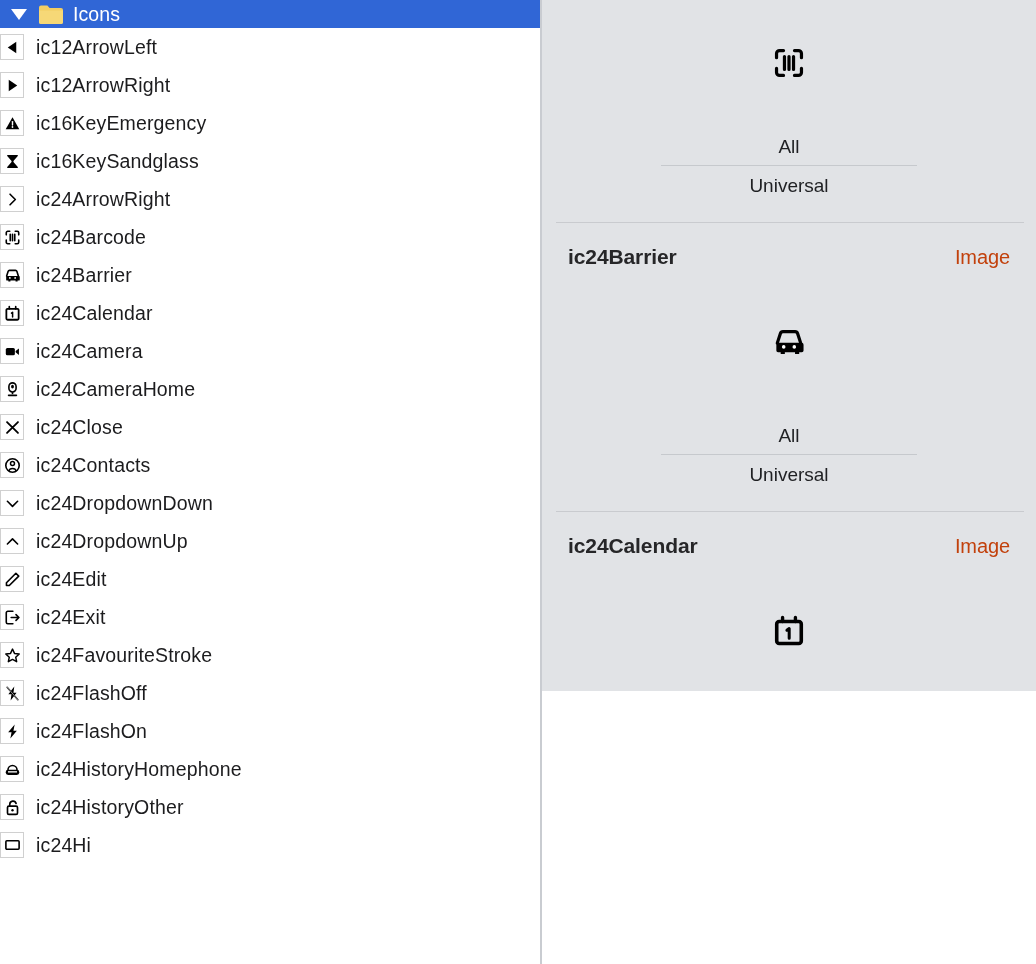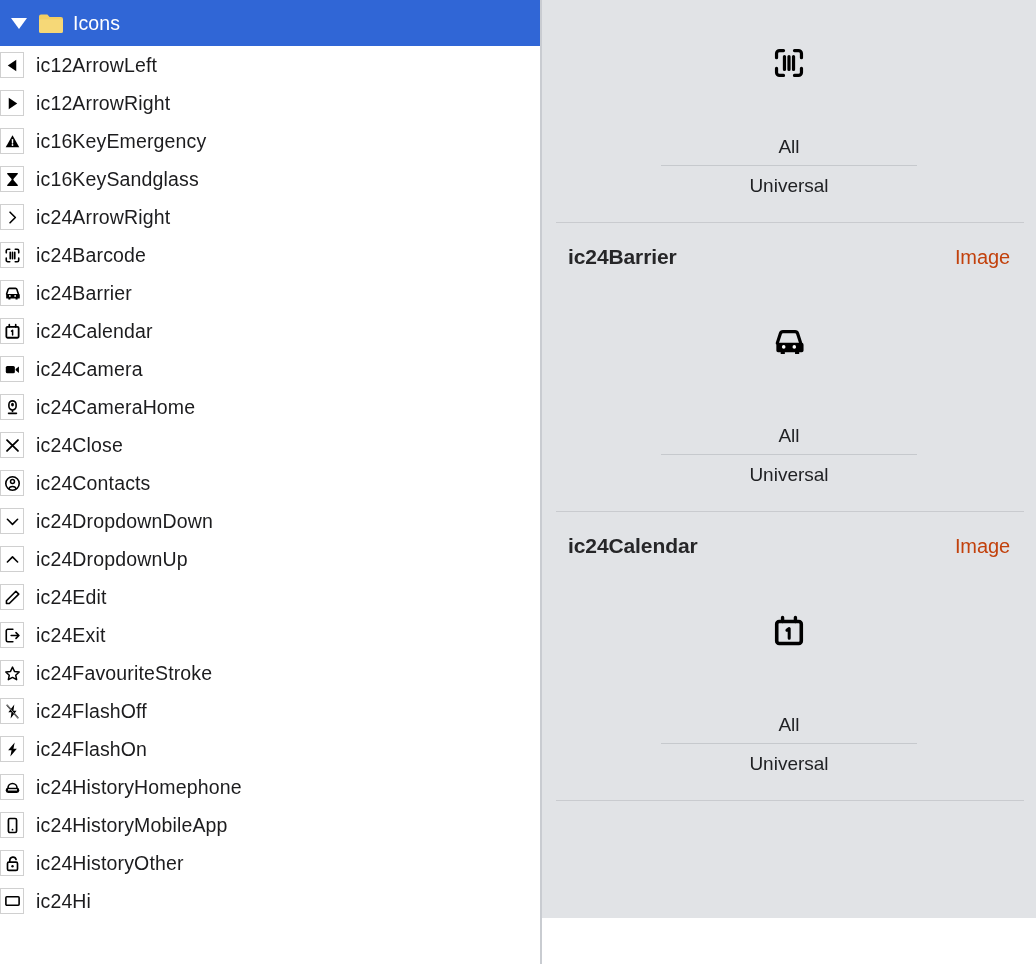--- a/index.html
+++ b/index.html
@@ -19,21 +19,21 @@
   
   #tree-pane {
     position: relative;
     width: 540px;
     height: 964px;
     background: #ffffff;
     overflow: hidden;
     flex: 0 0 540px;
   }
   .group-row {
-    height: 46px;
+    height: 28px;
     background: #3066d6;
     display: flex;
     align-items: center;
     padding-left: 8px;
     color: #ffffff;
   }
   .disclosure {
     width: 22px; height: 22px;
     display: flex; align-items: center; justify-content: center;
     flex: 0 0 22px;
@@ -77,21 +77,21 @@
 
   
   #pane-divider {
     width: 2px; height: 964px;
     background: #c9ccd1;
     flex: 0 0 2px;
   }
 
   
   #detail-pane {
-    width: 494px; height: 918px;
+    width: 494px; height: 691px;
     background: #e1e3e6;
     overflow: hidden;
     flex: 0 0 494px;
     position: relative;
   }
   .detail-section { position: relative; }
   .section-head {
     display: flex;
     align-items: baseline;
     justify-content: space-between;
@@ -337,29 +337,20 @@
               <rect x="1.8" y="9.3" width="14.4" height="5.4" rx="2.6" fill="#000"></rect>
               <path d="M4.2 9.6 a4.8 4.8 0 0 1 9.6 0" stroke="#000" stroke-width="1.7" fill="none"></path>
               <path d="M4.2 11.5 h9.6" stroke="#fff" stroke-width="1.4"></path>
             </svg>
           </span>
           <span class="asset-name">ic24HistoryHomephone</span>
         </div>
         <div class="asset-row">
           <span class="asset-thumb">
             <svg width="17" height="17" viewBox="0 0 18 18">
-              <rect x="4.7" y="1.6" width="8.6" height="14.8" rx="1.5" stroke="#000" stroke-width="1.8" fill="none"></rect>
-              <circle cx="9" cy="13.4" r="0.95" fill="#000"></circle>
-            </svg>
-          </span>
-          <span class="asset-name">ic24HistoryMobileApp</span>
-        </div>
-        <div class="asset-row">
-          <span class="asset-thumb">
-            <svg width="17" height="17" viewBox="0 0 18 18">
               <rect x="3.7" y="7.6" width="10.6" height="8.6" rx="1.5" stroke="#000" stroke-width="1.75" fill="none"></rect>
               <path d="M6.1 7.6 V5.5 a3.4 3.4 0 0 1 6.7-0.7" stroke="#000" stroke-width="1.75" fill="none" stroke-linecap="round"></path>
               <circle cx="9" cy="11.9" r="1.25" fill="#000"></circle>
             </svg>
           </span>
           <span class="asset-name">ic24HistoryOther</span>
         </div>
         <div class="asset-row partial">
           <span class="asset-thumb">
             <svg width="17" height="17" viewBox="0 0 18 18">

